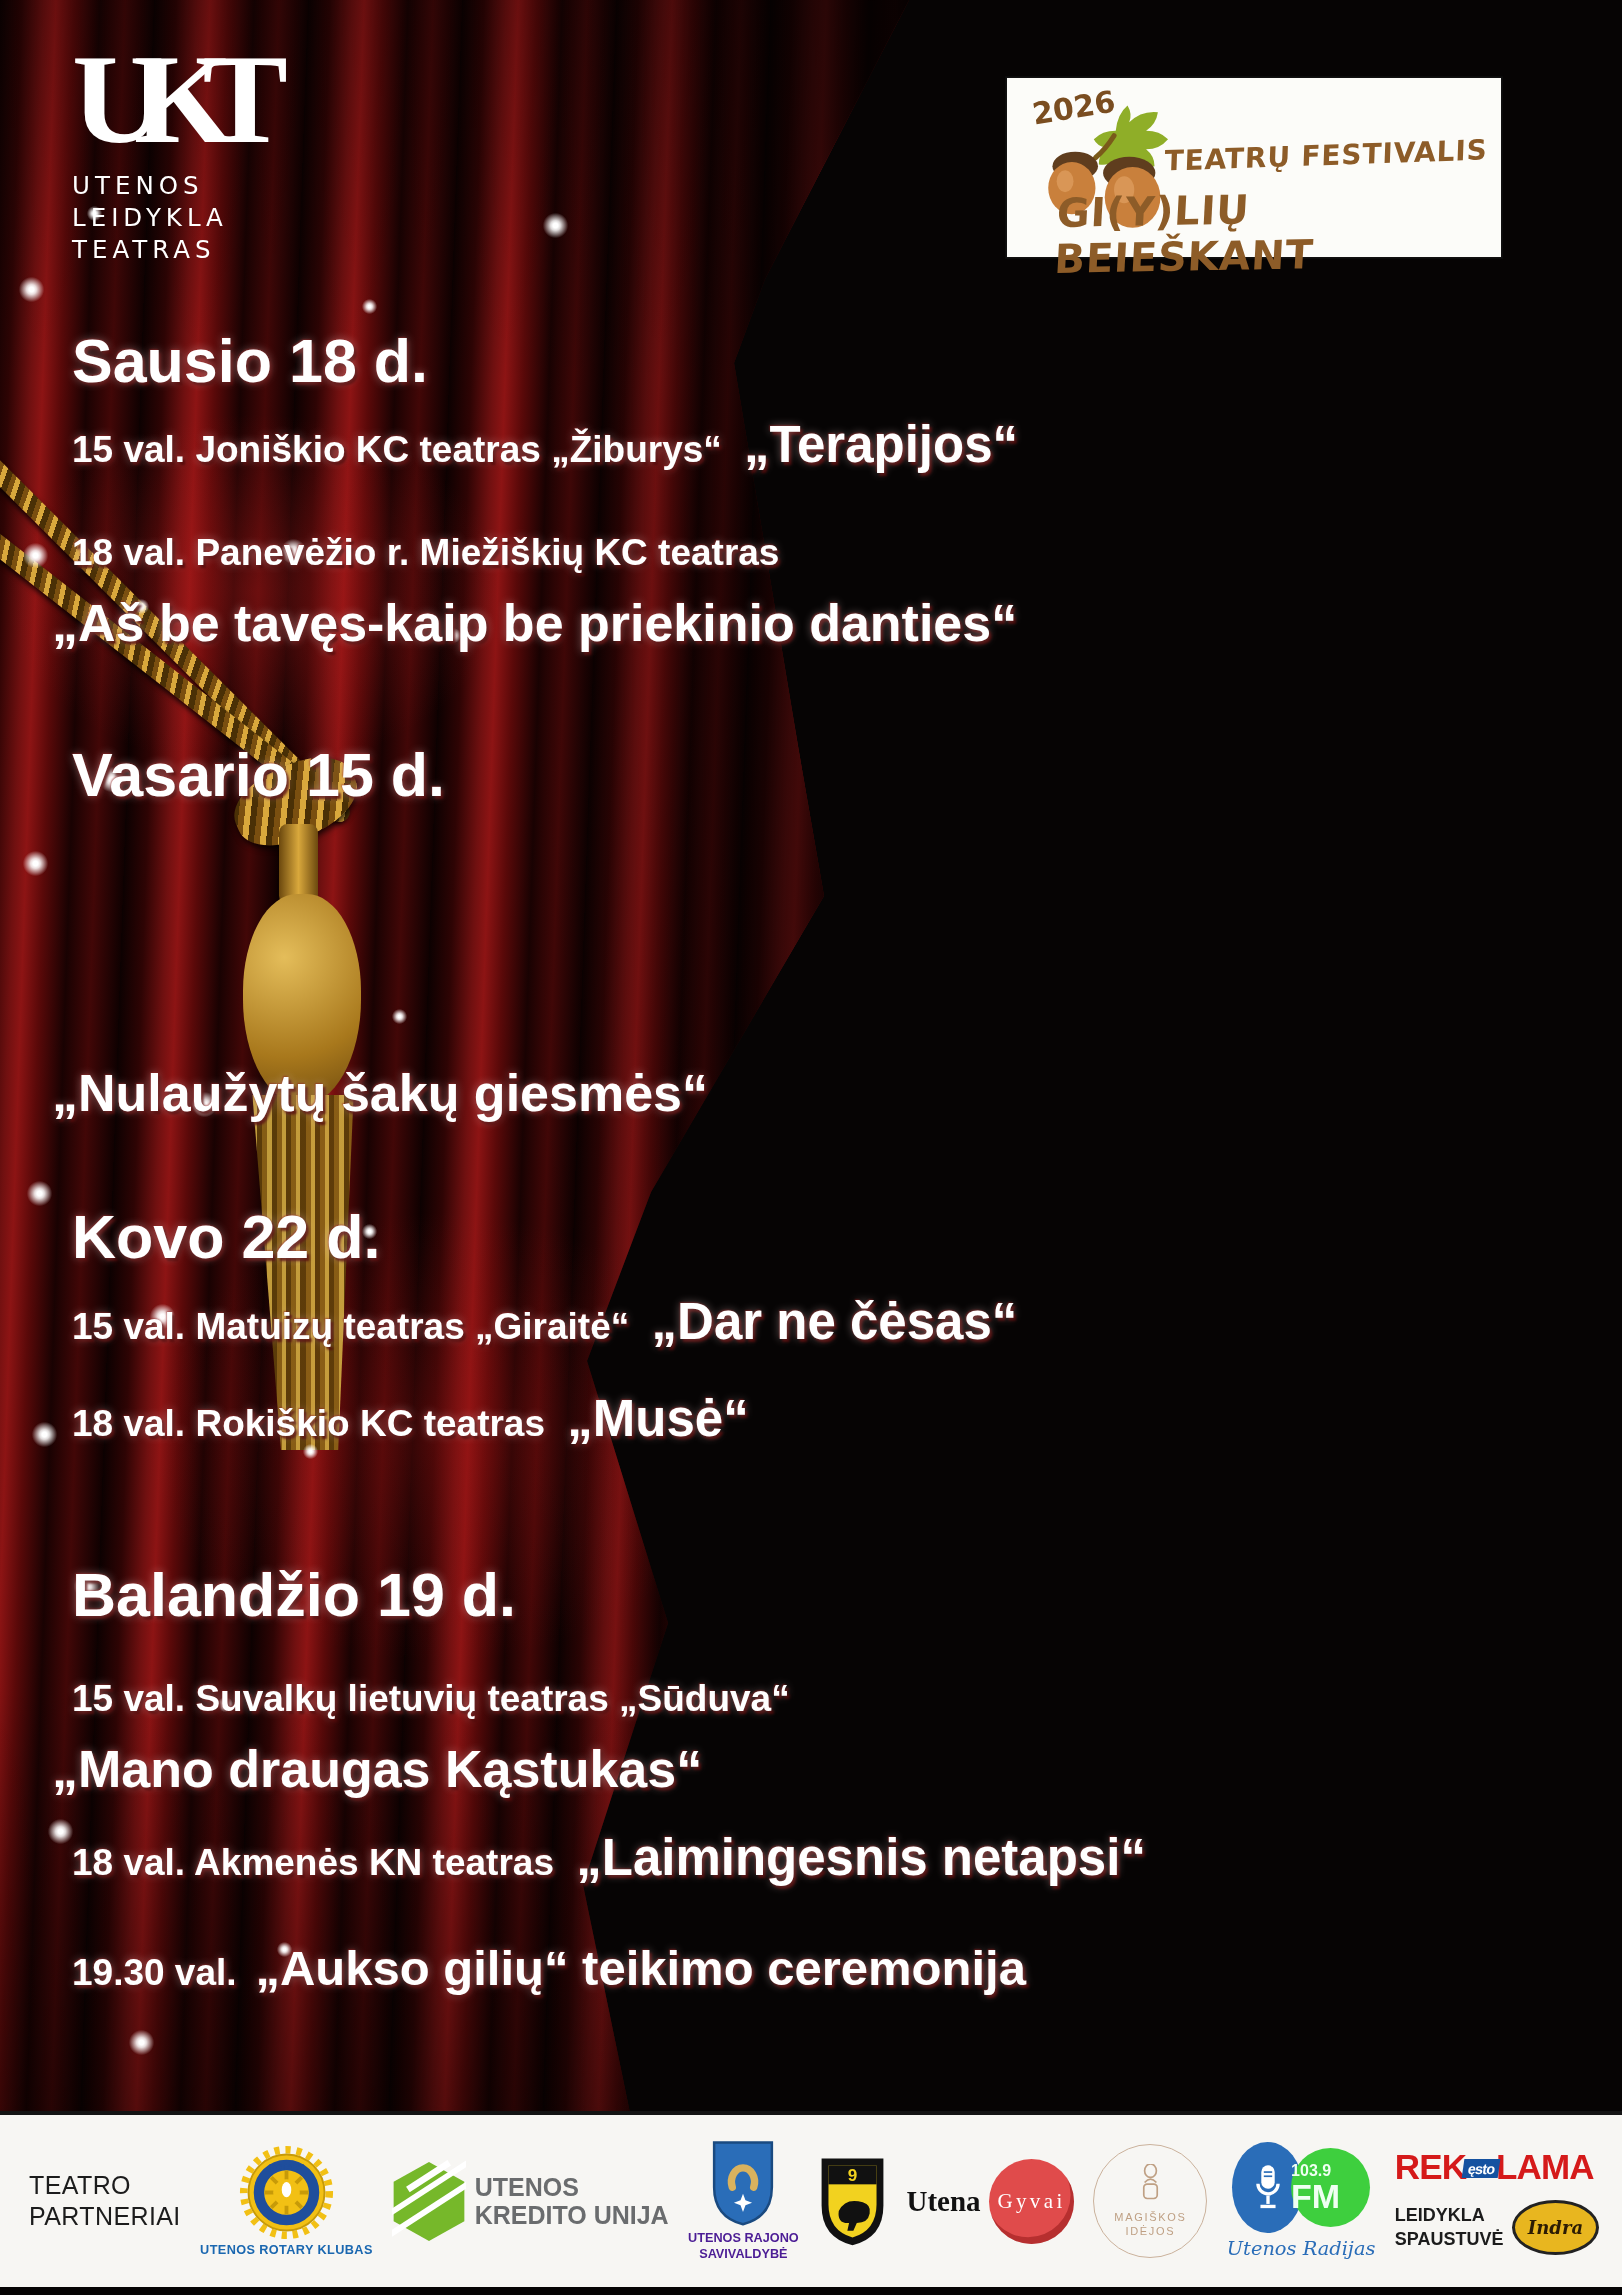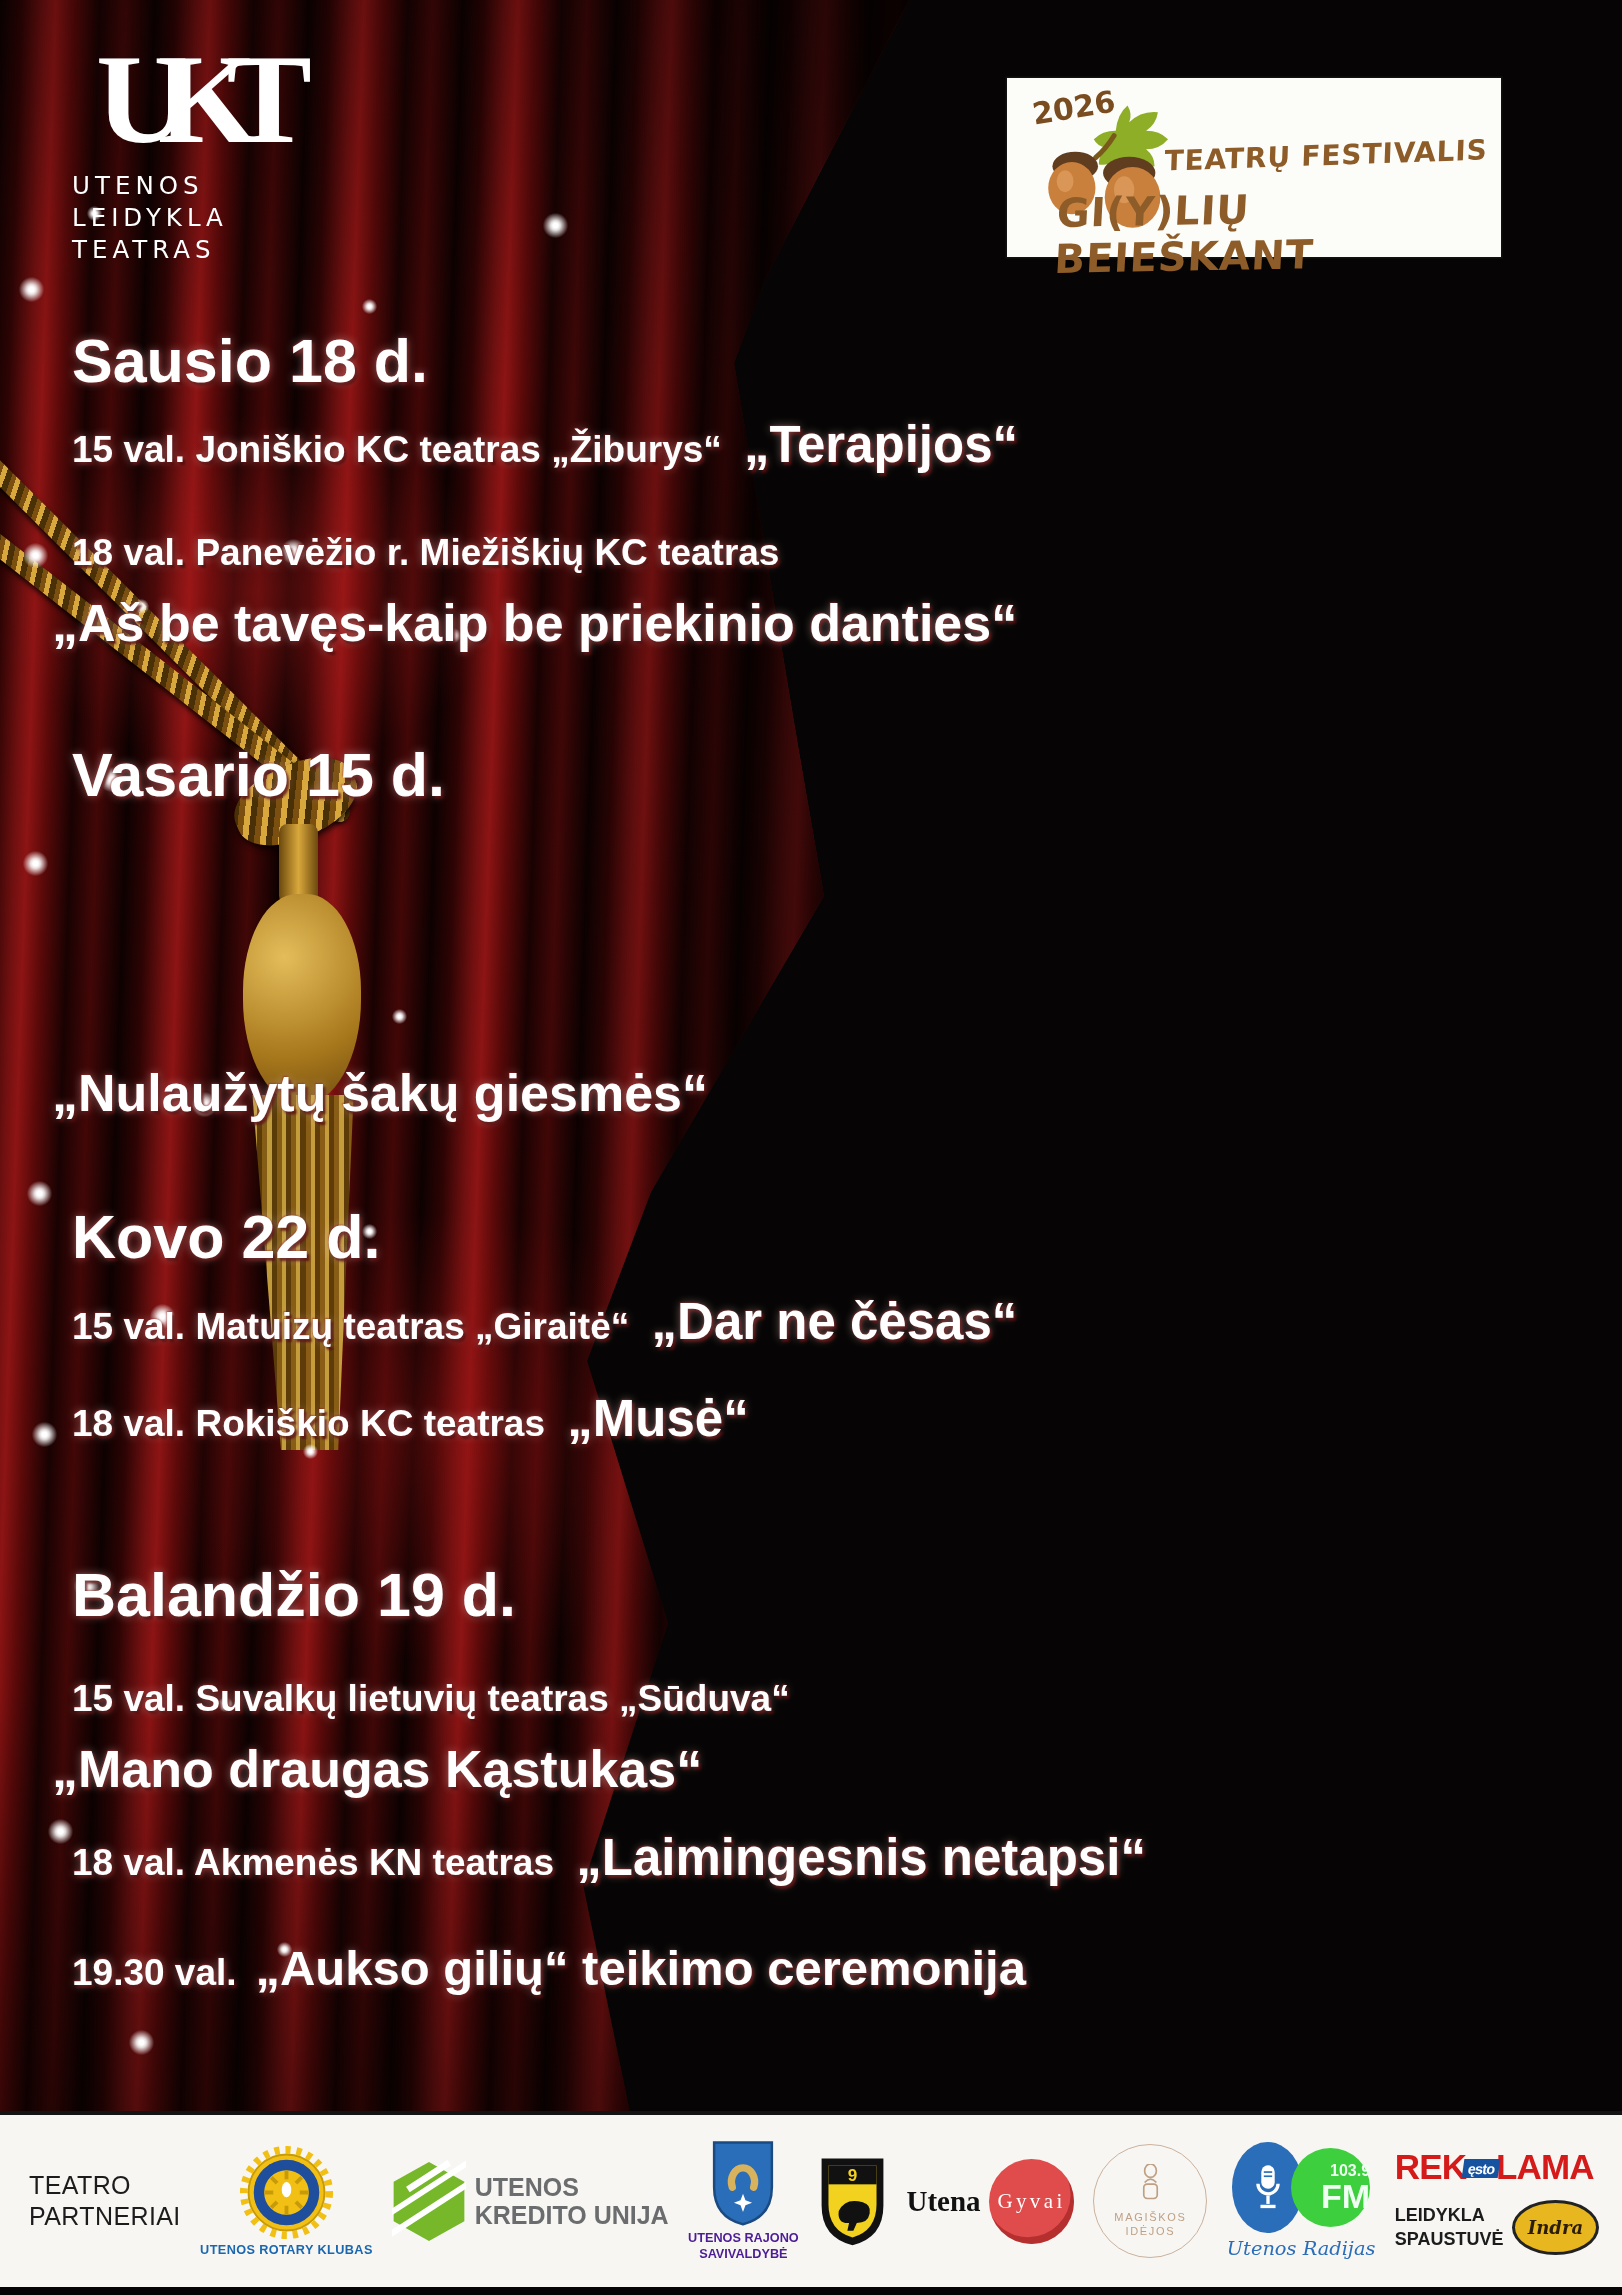--- a/index.html
+++ b/index.html
@@ -35,21 +35,21 @@
     background:radial-gradient(circle at 35% 30%, #e4bd5a, #a8781c 60%, #6b480e);}
   .tassel-fringe{position:absolute;left:248px;top:1095px;width:110px;height:355px;
     background:repeating-linear-gradient(90deg,#8a6116 0 5px,#caa43e 5px 9.3px,#5d3e09 9.3px 14.4px);
     clip-path:polygon(4% 0,96% 0,82% 100%,30% 100%);opacity:.95;}
   .sp{position:absolute;width:29px;height:29px;
     background:radial-gradient(circle,#fff 0 2.5px,rgba(255,255,255,.85) 5px,rgba(255,255,255,0) 12.7px);}
   .sp.s{transform:scale(.6);}
   
   .ukt{position:absolute;left:72px;top:35px;color:#fff;}
   .ukt-abbr{font-family:"Liberation Serif",serif;font-weight:bold;font-size:128px;
-    letter-spacing:-0.24em;line-height:1;margin-left:24px;}
+    letter-spacing:-0.24em;line-height:1;}
   .ukt-lines{margin-top:6.8px;font-family:"DejaVu Sans",sans-serif;font-size:24.5px;
     letter-spacing:5px;line-height:1.32;}
   
   .fest{position:absolute;left:1007px;top:78px;width:494px;height:179px;background:#fcfcf9;
     box-shadow:0 0 0 1.7px #111;}
   .fest-year{position:absolute;left:25px;top:12px;font-family:"DejaVu Sans",sans-serif;
     font-weight:bold;font-size:30px;color:#7a4d20;transform:rotate(-9deg);}
   .fest-acorns{position:absolute;left:24px;top:24px;}
   .fest-l1{position:absolute;right:13.5px;top:61px;font-family:"DejaVu Sans",sans-serif;
     font-weight:bold;font-size:28px;color:#8d5c28;transform:skewX(-4deg) rotate(-2deg);
@@ -79,21 +79,21 @@
   .utena-word{font-family:"Liberation Serif",serif;font-weight:bold;font-size:29px;color:#111;}
   .gyvai-circle{width:85px;height:85px;border-radius:50%;background:#e04b4b;display:flex;
     align-items:center;justify-content:center;box-shadow:inset -3.4px -6.8px 0 rgba(140,20,20,.5);}
   .gyvai-circle span{font-family:"Liberation Serif",serif;font-size:21px;color:#fff;letter-spacing:3.4px;}
   .mag-circle{width:112px;height:112px;border-radius:50%;border:1.7px solid #cbb29c;display:flex;
     flex-direction:column;align-items:center;justify-content:center;gap:9px;}
   .mag-text{font-size:11px;color:#bfa084;letter-spacing:1.7px;text-align:center;line-height:1.3;}
   .rad-ellipse{width:71px;height:91px;border-radius:50%;background:#2a6db8;display:flex;
     align-items:center;justify-content:center;}
   .rad-green{width:79px;height:79px;border-radius:50%;background:#3ecf3e;margin-left:-12px;
-    display:flex;flex-direction:column;align-items:flex-end;justify-content:center;color:#effff2;
+    display:flex;flex-direction:column;align-items:flex-start;justify-content:center;color:#effff2;
     font-weight:bold;line-height:1;}
   .rad-freq{font-size:16px;}
   .rad-fm{font-size:34px;}
   .rad-cap{font-family:"DejaVu Serif",serif;font-style:italic;font-size:19.4px;color:#2a6db8;}
   .rek-line{font-size:35px;font-weight:bold;color:#d51a1a;letter-spacing:-0.8px;white-space:nowrap;}
   .rek-badge{display:inline-block;background:#1552a0;color:#fff;font-size:14.4px;font-weight:bold;
     padding:1.7px 5px;transform:skewX(-8deg);vertical-align:5px;margin:0 -3.4px;}
   .leid-text{font-size:18px;font-weight:bold;color:#1c1c1c;line-height:1.3;}
   .indra-oval{width:81px;height:49px;border-radius:50%;background:#e8b61f;border:3.4px solid #222;
     display:flex;align-items:center;justify-content:center;}

